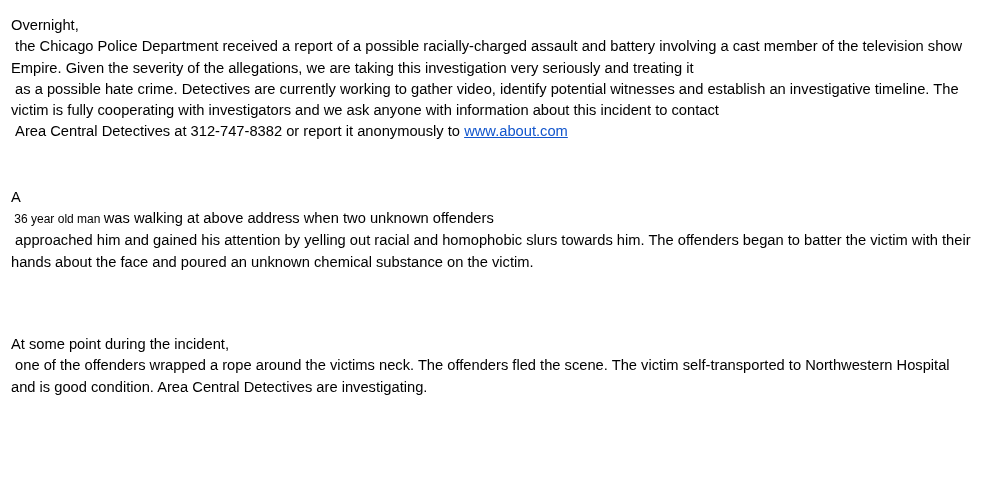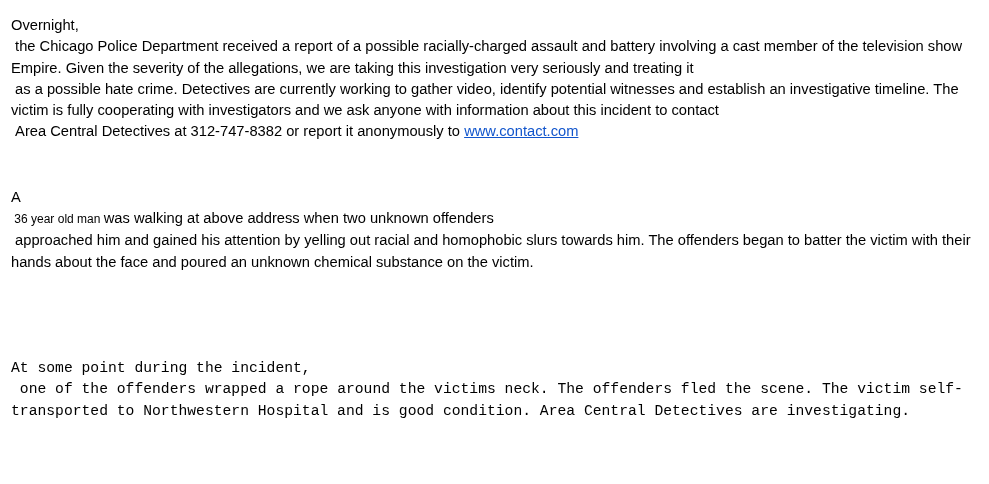--- a/index.html
+++ b/index.html
@@ -34,35 +34,34 @@
   .underline {
     text-decoration: underline;
   }
   .bg1-para {
     margin-top: 44px;
   }
   .small {
     font-size: 12px;
   }
   .bg2-para {
-    margin-top: 85px;
-    font-family: Liberation Mono, monospace;
+    margin-top: 61px;
   }
   .link {
     color: var(--link-color, #1155cc);
     text-decoration: underline;
     cursor: pointer;
   }
 </style>
 </head>
 <body>
 
 <div class="doc">
     <p class="para intro-para"><span class="seg">Overnight,
  the Chicago Police Department received a report of a possible racially-charged assault and battery involving a cast member of the television show Empire. Given the severity of the allegations, we are taking this investigation very seriously and treating it
  as a possible hate crime. Detectives are currently working to gather video, identify potential witnesses and establish an investigative timeline. The victim is fully cooperating with investigators and we ask anyone with information about this incident to contact
- Area Central Detectives at 312-747-8382 or report it anonymously to </span><a class="seg link" href="#">www.contact.com</a></p>
+ Area Central Detectives at 312-747-8382 or report it anonymously to </span><a class="seg link" href="#">www.about.com</a></p>
     <p class="para bg1-para"><span class="seg">A
 </span><span class="seg small"> 36 year old man </span><span class="seg">was walking at above address when two unknown offenders
  approached him and gained his attention by yelling out racial and homophobic slurs towards him. The offenders began to batter the victim with their hands about the face and poured an unknown chemical substance on the victim.</span></p>
     <p class="para bg2-para"><span class="seg">At some point during the incident,
  one of the offenders wrapped a rope around the victims neck. The offenders fled the scene. The victim self-transported to Northwestern Hospital and is good condition. Area Central Detectives are investigating.</span></p>
   </div>
 
 </body></html>

